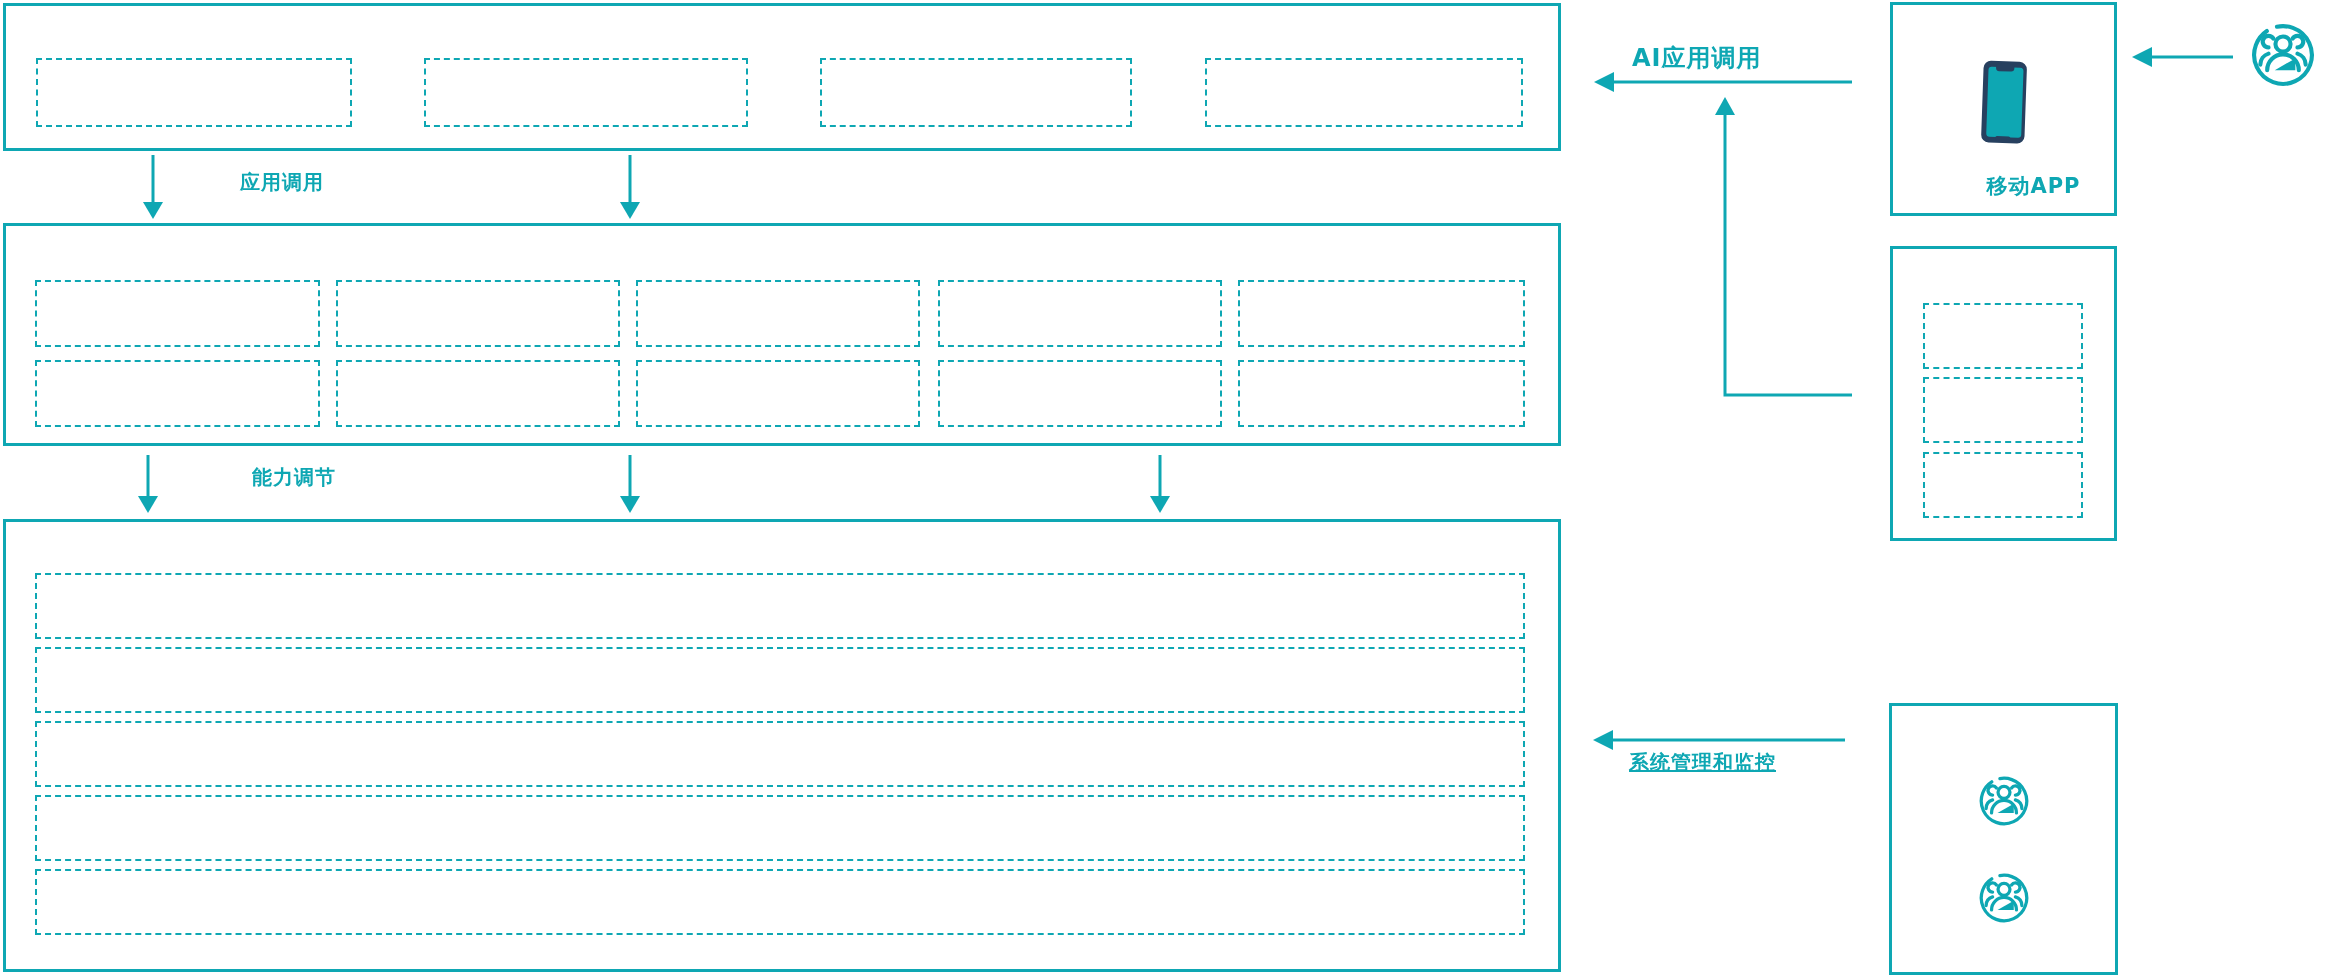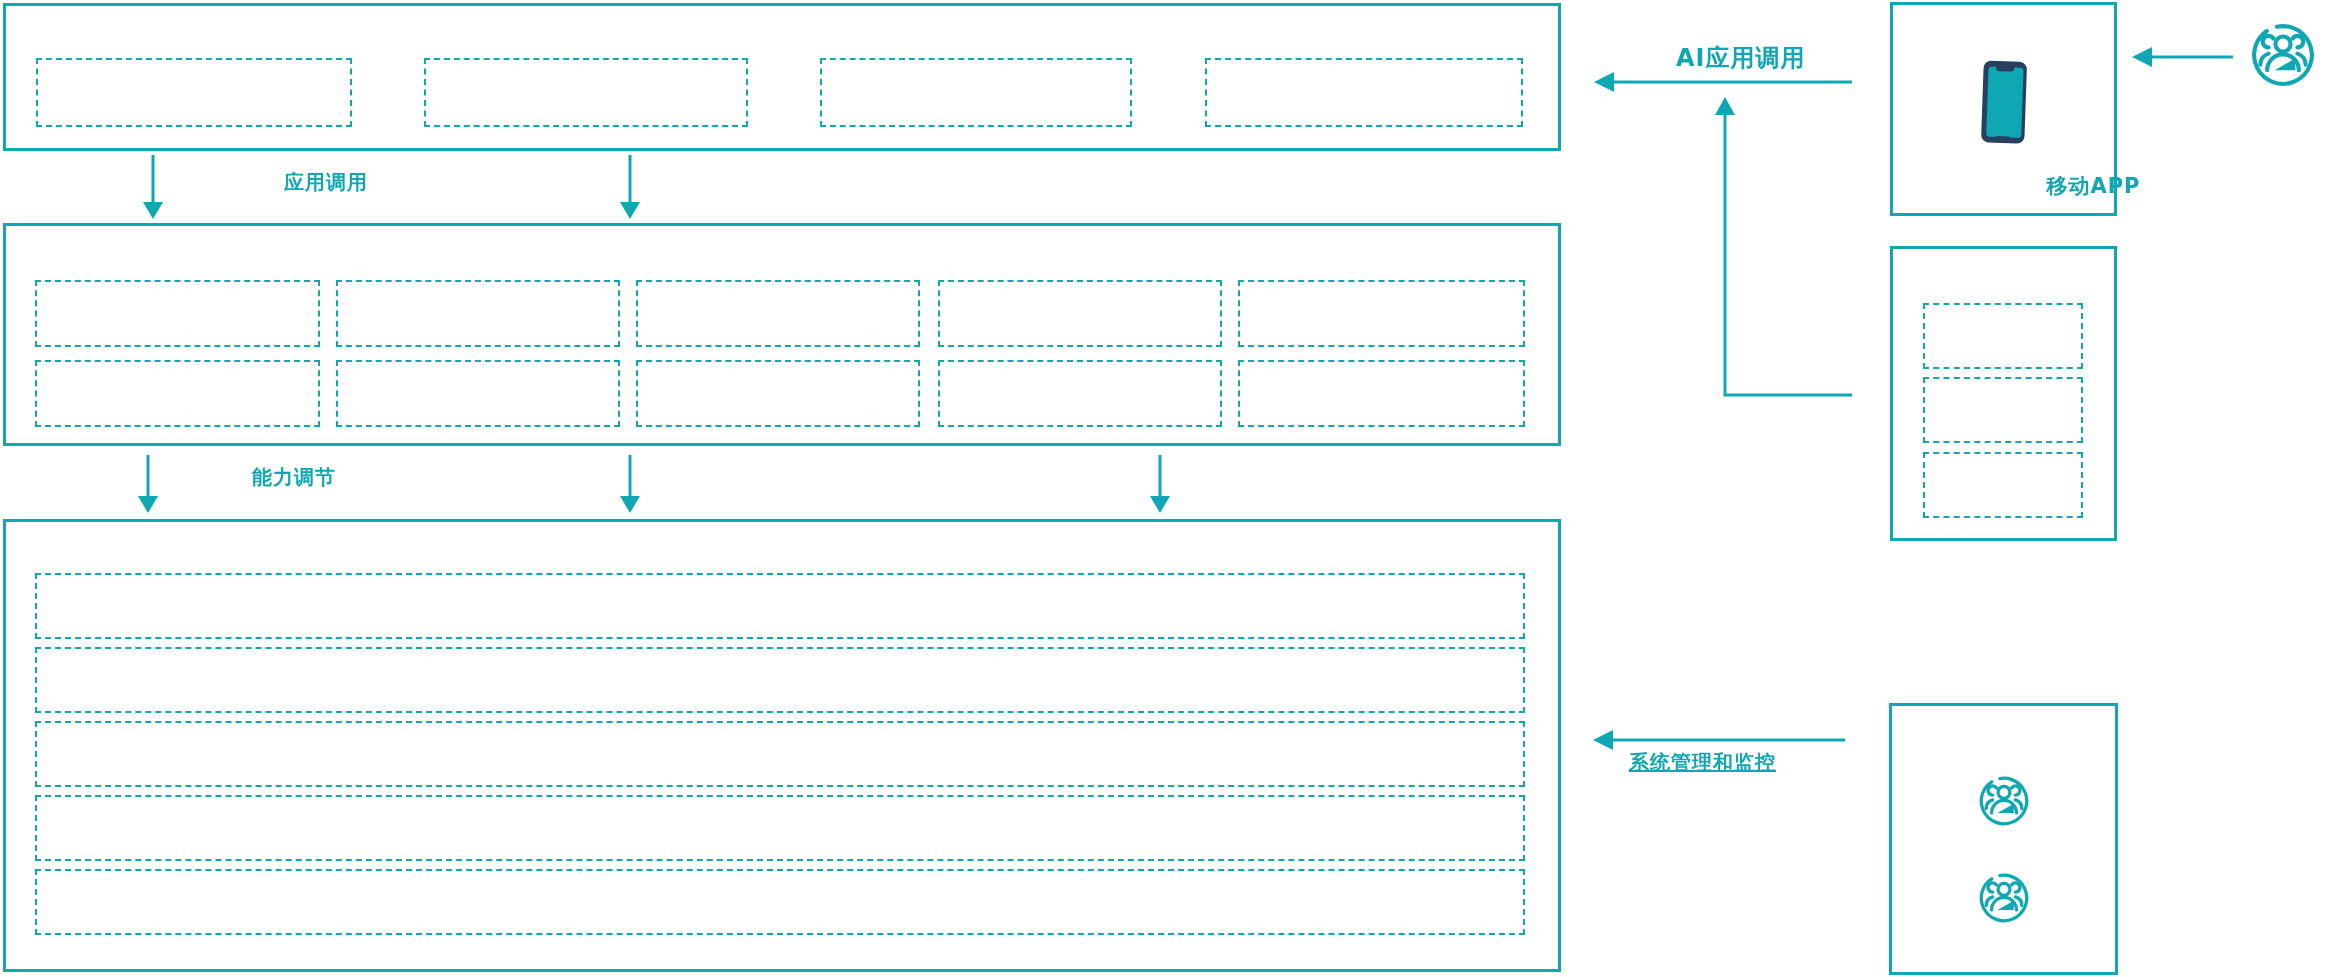--- a/index.html
+++ b/index.html
@@ -37,21 +37,21 @@
     color:var(--teal);
     font-size:20px;
     font-weight:600;
     letter-spacing:1px;
     white-space:nowrap;
     line-height:1;
   }
   .lbl-big{font-size:24px;}
   .app-label{
     position:absolute;
-    left:1980px;top:172px;width:227px;
+    left:1920px;top:172px;width:227px;
     text-align:center;
     color:var(--teal);
     font-size:21px;font-weight:600;letter-spacing:1px;
   }
   svg.overlay{
     position:absolute;left:0;top:0;
     width:2326px;height:977px;
     pointer-events:none;
   }
   .icon{position:absolute;}
@@ -137,23 +137,23 @@
         <polygon points="1593,740 1613,730 1613,750" stroke="none"></polygon>
       </g>
 
       <g>
         <line x1="2233" y1="57" x2="2152" y2="57"></line>
         <polygon points="2132,57 2152,47 2152,67" stroke="none"></polygon>
       </g>
     </g>
   </svg>
 
-  <div class="lbl" style="left:240px;top:172px;margin-left:44px;">应用调用</div>
+  <div class="lbl" style="left:240px;top:172px;">应用调用</div>
   <div class="lbl" style="left:252px;top:467px;">能力调节</div>
-  <div class="lbl lbl-big" style="left:1676px;top:46px;">AI应用调用</div>
+  <div class="lbl lbl-big" style="left:1632px;top:46px;">AI应用调用</div>
   <div class="lbl" style="left:1629px;top:752px;text-decoration:underline;">系统管理和监控</div>
   <div class="app-label">移动APP</div>
 
   <svg class="icon" style="left:1979px;top:58px;" width="50" height="90" viewBox="0 0 60 104">
     <g transform="rotate(2 30 52)">
       <rect x="4" y="2" width="52" height="98" rx="9" fill="#27405f"></rect>
       <rect x="10" y="9" width="42" height="84" rx="4" fill="#0ea7b3"></rect>
       <rect x="19" y="5" width="22" height="9" rx="4" fill="#27405f"></rect>
       <rect x="21" y="92" width="18" height="4" rx="2" fill="#27405f"></rect>
     </g>

